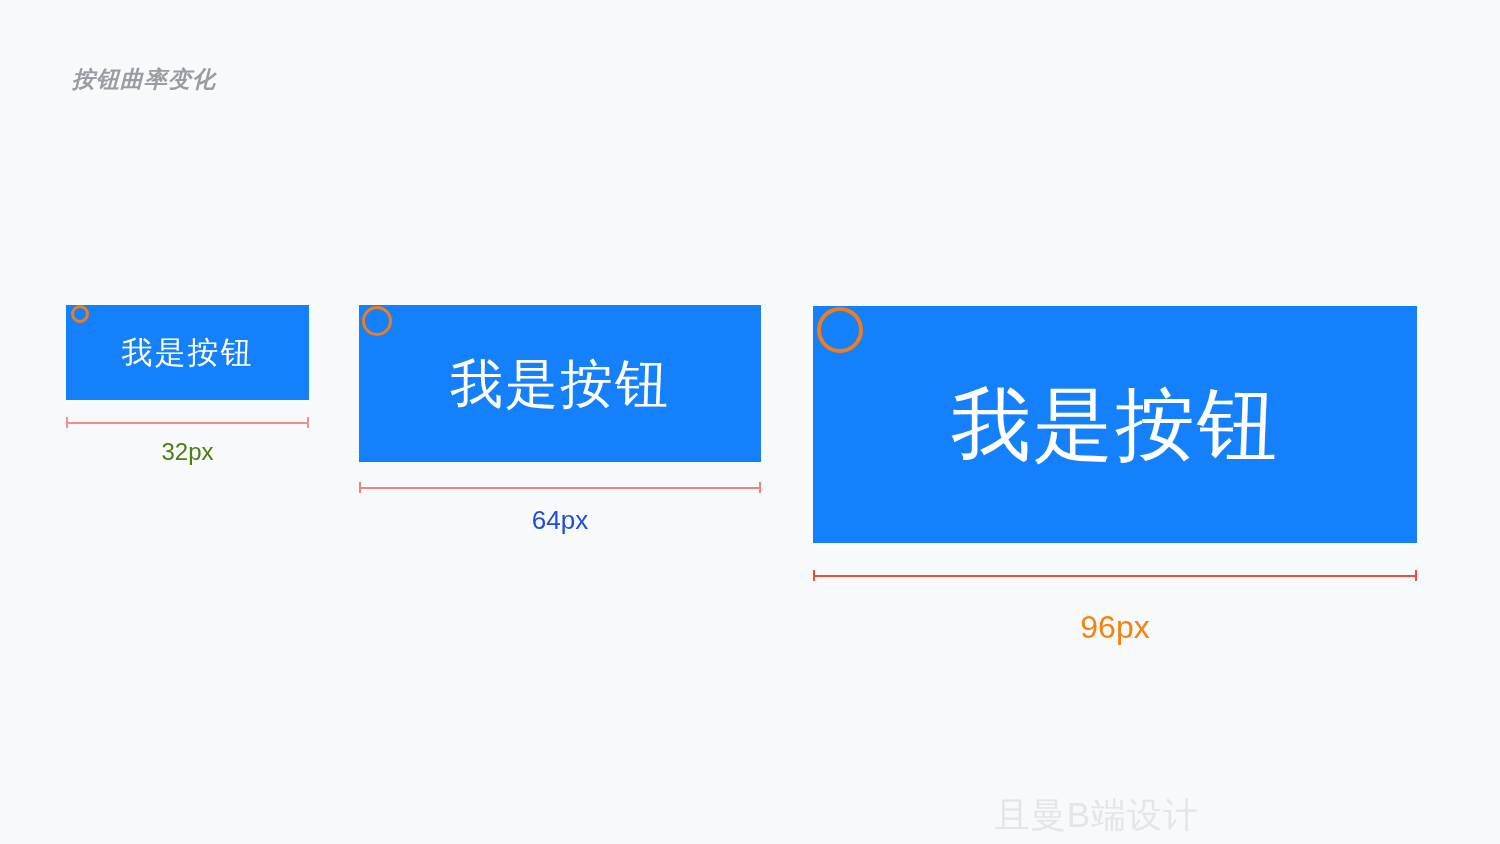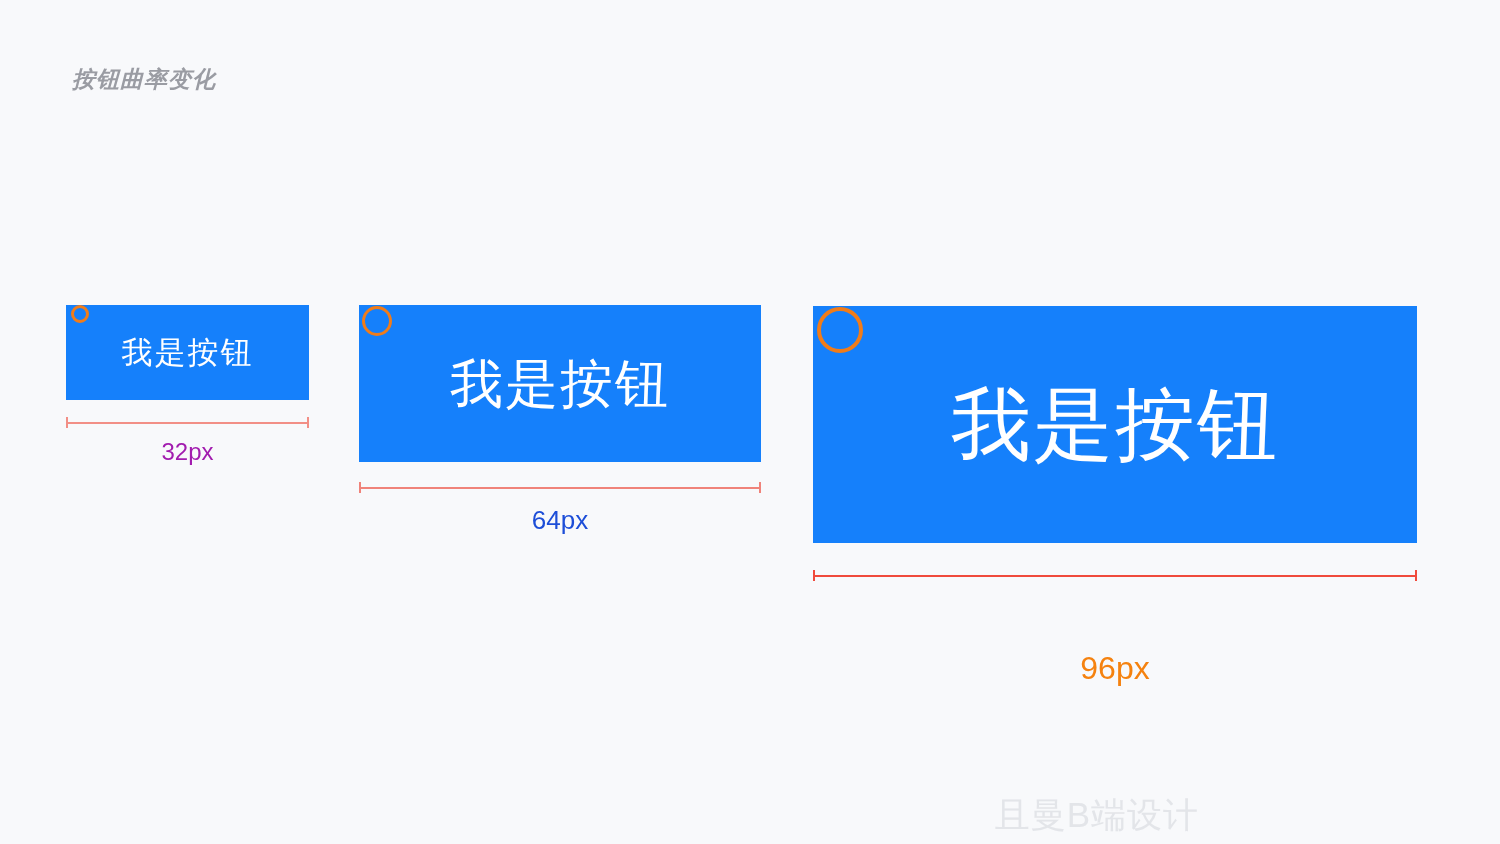--- a/index.html
+++ b/index.html
@@ -131,21 +131,21 @@
       <div class="specimen" style="left: 0px; top: 0px; width: 1500px; height: 844px;">
         <div class="btn" style="left: 66px; top: 305px; width: 243px; height: 95px; background: rgb(21, 128, 251);">
           <span class="btn-label" style="font-size: 31px;">我是按钮</span>
         </div>
         <div class="corner-circle" style="left: 71px; top: 305px; width: 18px; height: 18px; border-width: 3px; border-color: rgb(240, 124, 26);"></div>
         <div class="dim-line" style="left: 66px; top: 417px; width: 243px;">
           <div class="rule" style="background: rgb(242, 143, 134);"></div>
           <div class="cap left" style="background: rgb(242, 143, 134);"></div>
           <div class="cap right" style="background: rgb(242, 143, 134);"></div>
         </div>
-        <div class="dim-label" style="left: 66px; top: 440px; width: 243px; font-size: 24px; color: #a21caf;">32px</div>
+        <div class="dim-label" style="left: 66px; top: 440px; width: 243px; font-size: 24px; color: #4d7c0f;">32px</div>
       </div>
       <div class="specimen" style="left: 0px; top: 0px; width: 1500px; height: 844px;">
         <div class="btn" style="left: 359px; top: 305px; width: 402px; height: 157px; background: rgb(21, 128, 251);">
           <span class="btn-label" style="font-size: 53px;">我是按钮</span>
         </div>
         <div class="corner-circle" style="left: 362px; top: 306px; width: 30px; height: 30px; border-width: 3.5px; border-color: rgb(240, 124, 26);"></div>
         <div class="dim-line" style="left: 359px; top: 482px; width: 402px;">
           <div class="rule" style="background: rgb(240, 131, 122);"></div>
           <div class="cap left" style="background: rgb(240, 131, 122);"></div>
           <div class="cap right" style="background: rgb(240, 131, 122);"></div>
@@ -155,19 +155,19 @@
       <div class="specimen" style="left: 0px; top: 0px; width: 1500px; height: 844px;">
         <div class="btn" style="left: 813px; top: 306px; width: 604px; height: 237px; background: rgb(21, 128, 251);">
           <span class="btn-label" style="font-size: 80px;">我是按钮</span>
         </div>
         <div class="corner-circle" style="left: 817px; top: 307px; width: 46px; height: 46px; border-width: 4px; border-color: rgb(240, 124, 26);"></div>
         <div class="dim-line" style="left: 813px; top: 570px; width: 604px;">
           <div class="rule" style="background: rgb(240, 75, 60);"></div>
           <div class="cap left" style="background: rgb(240, 75, 60);"></div>
           <div class="cap right" style="background: rgb(240, 75, 60);"></div>
         </div>
-        <div class="dim-label" style="left: 813px; top: 611px; width: 604px; font-size: 32px; color: rgb(245, 130, 15); margin-top: 41px;">96px</div>
+        <div class="dim-label" style="left: 813px; top: 611px; width: 604px; font-size: 32px; color: rgb(245, 130, 15);">96px</div>
       </div>
     </div>
 
   <div class="watermark" style="color: rgb(227, 229, 233);">且曼B端设计</div>
 
 </div>
 
 </body></html>

